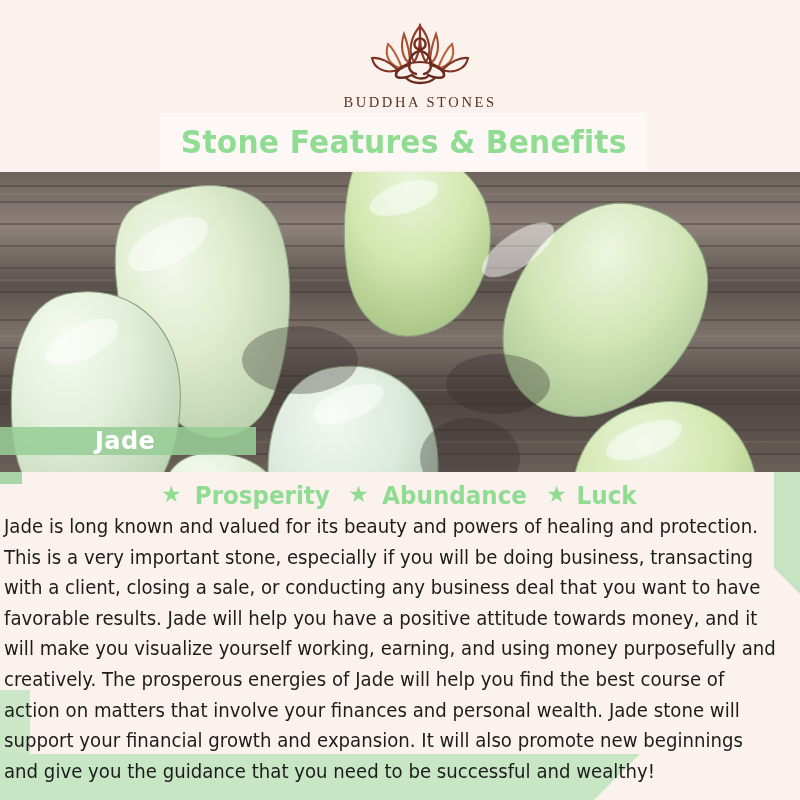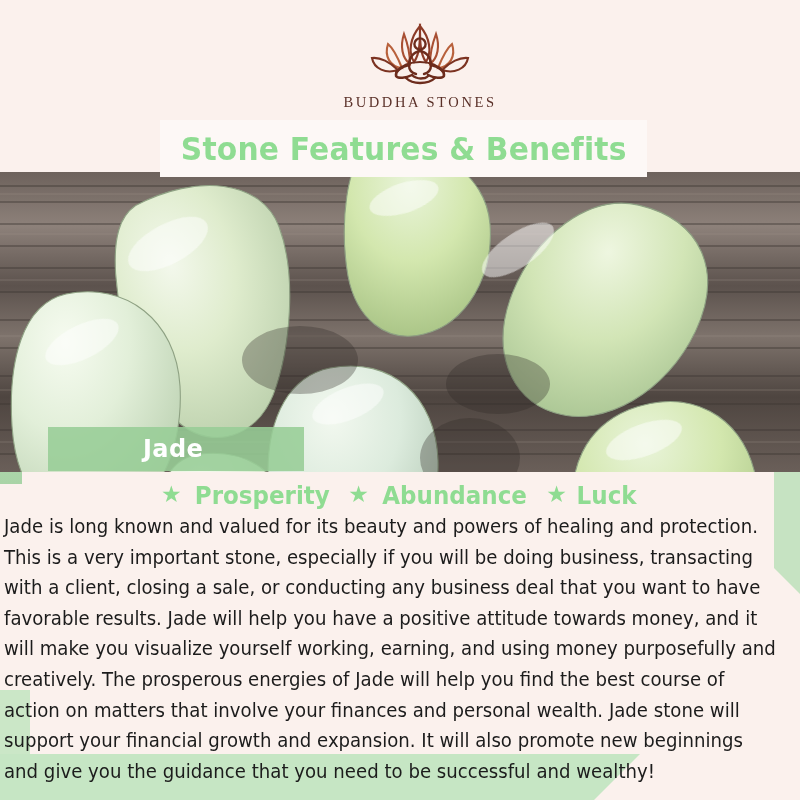--- a/index.html
+++ b/index.html
@@ -88,21 +88,21 @@
     font-size: 14.5px;
     letter-spacing: 2.6px;
     color: #5a3028;
     font-weight: 400;
   }
 
   
   #title-panel {
     position: absolute;
     left: 160px;
-    top: 120px;
+    top: 113px;
     width: 487px;
     height: 57px;
     background: #fdf8f6;
     display: flex;
     align-items: center;
     justify-content: center;
     z-index: 5;
   }
 
   #title-text {
@@ -127,26 +127,25 @@
   }
 
   #photo-svg { display: block; width: 800px; height: 300px; }
 
   
   #jade-band {
     position: absolute;
     left: 0;
     top: 427px;
     width: 256px;
-    height: 44px;
+    height: 28px;
     background: rgba(151,205,150,0.88);
     display: flex;
     align-items: center;
     z-index: 6;
-    margin-left: 48px;
   }
 
   #jade-label {
     margin-left: 95px;
     color: #ffffff;
     font-family: "DejaVu Sans", sans-serif;
     font-weight: bold;
     font-size: 24px;
     letter-spacing: 0.4px;
   }

